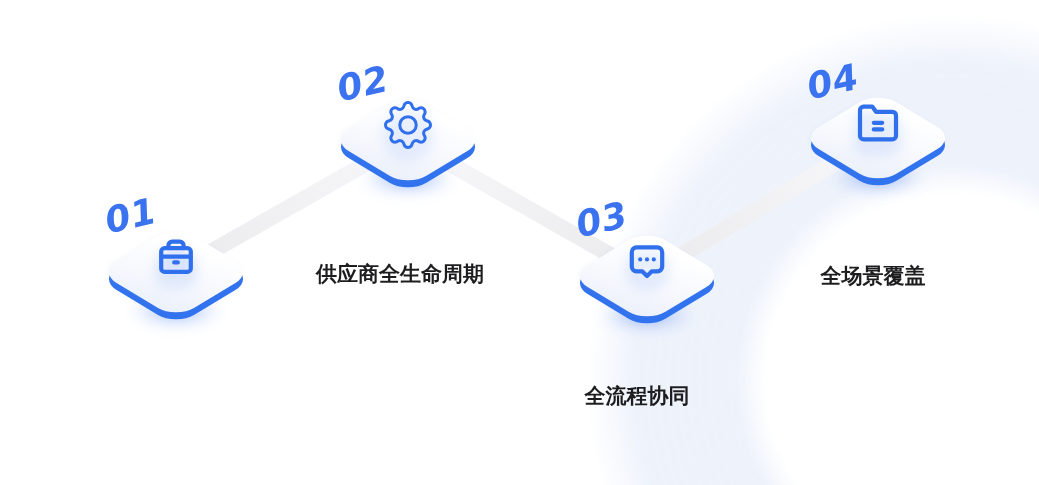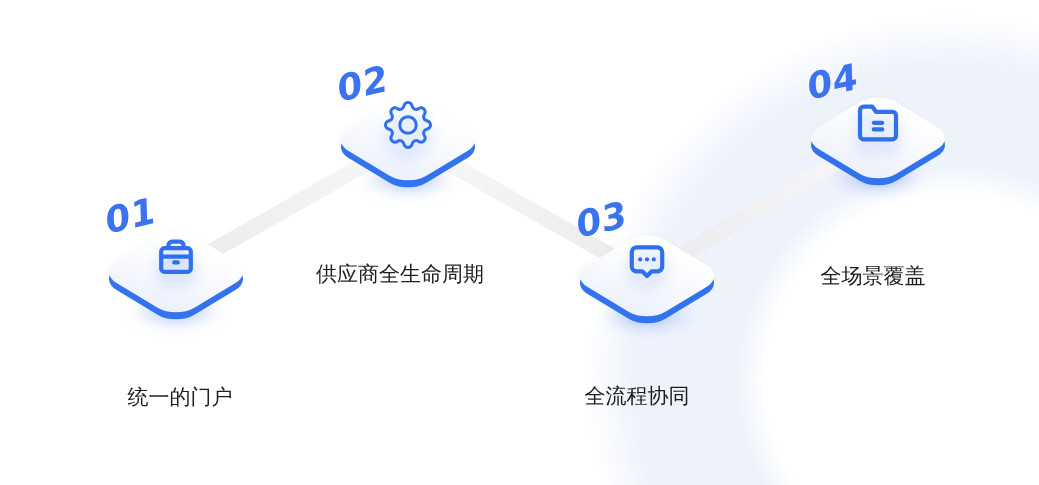--- a/index.html
+++ b/index.html
@@ -45,21 +45,21 @@
     filter:drop-shadow(0 10px 7px rgba(51,112,238,.32));
   }
   .num{
     position:absolute;left:-88px;top:-77px;width:86px;text-align:center;
     font-family:"DejaVu Sans",sans-serif;font-style:italic;font-weight:700;
     font-size:36px;color:#3a72f0;letter-spacing:1px;
     transform:rotate(-13deg);
   }
   .step-label{
     position:absolute;z-index:4;text-align:center;width:300px;
-    color:#1d1d1f;font-weight:400;font-size:21px;line-height:31px;
+    color:#1d1d1f;font-weight:700;font-size:21px;line-height:31px;
   }
   .step-label span{display:block;}
 </style>
 </head>
 <body>
 
 <div class="canvas">
 
   <div class="ring"></div>
 
@@ -109,23 +109,20 @@
     <div class="glow"></div>
     <div class="tile edge"></div>
     <div class="tile face"></div>
     <svg class="icon" viewBox="0 0 24 24" fill="none" stroke="#3170ec" stroke-width="2.1" stroke-linecap="round" stroke-linejoin="round">
       <path d="M21 18.4 a1.8 1.8 0 0 1 -1.8 1.8 H4.8 A1.8 1.8 0 0 1 3 18.4 V5.6 A1.8 1.8 0 0 1 4.8 3.8 h4.3 l1.9 2.6 h8.2 A1.8 1.8 0 0 1 21 8.2 z"></path>
       <path d="M9.9 11.9 h4.2"></path>
       <path d="M9.9 15.2 h4.2"></path>
     </svg>
   </div>
 
-  <div class="step-label" style="left:30px;top:381px;">
-    <span>统一的门户</span>
-  </div>
   <div class="step-label" style="left:250px;top:258px;">
     <span>供应商全生命周期</span>
   </div>
   <div class="step-label" style="left:723px;top:260px;">
     <span>全场景覆盖</span>
   </div>
   <div class="step-label" style="left:487px;top:380px;">
     <span>全流程协同</span>
   </div>
 

